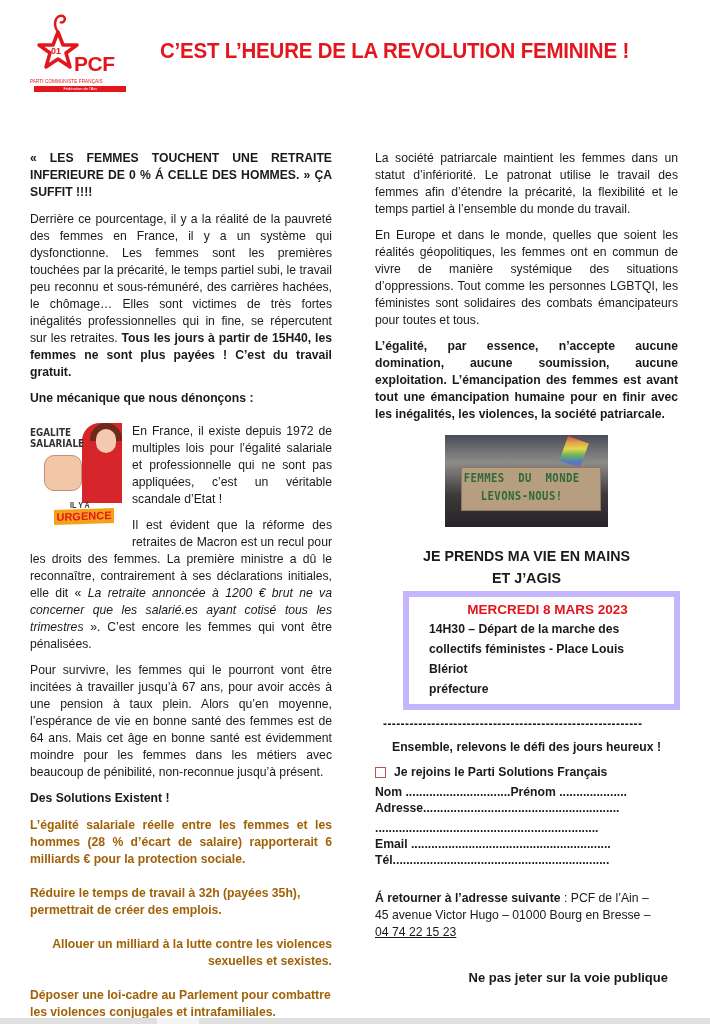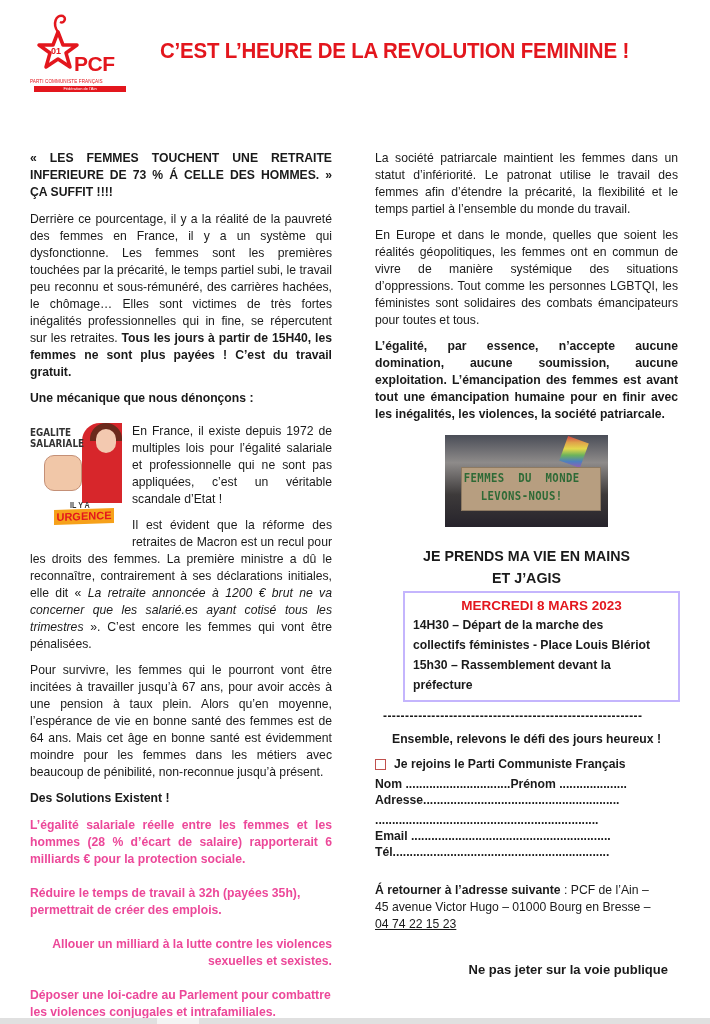--- a/index.html
+++ b/index.html
@@ -12,40 +12,40 @@
   .logo-pcf { position: absolute; left: 44px; top: 40px; font-weight: bold; font-size: 21px; color: #e3161d; letter-spacing: -0.5px; font-family: "Liberation Sans", sans-serif; }
   .logo-sub { position: absolute; left: 0; top: 67px; width: 96px; font-size: 4.6px; color: #e3161d; white-space: nowrap; letter-spacing: 0.1px; }
   .logo-bar { position: absolute; left: 4px; top: 74px; width: 92px; height: 6px; background: #e3161d; color: #fff; font-size: 4px; text-align: center; line-height: 6px; }
   .title { position: absolute; left: 160px; top: 38px; font-size: 22px; font-weight: bold; color: #e3161d; font-family: "Liberation Sans", sans-serif; letter-spacing: -0.2px; transform: scaleX(0.93); transform-origin: left; white-space: nowrap; }
 
   .col { position: absolute; top: 150px; font-size: 12.2px; line-height: 17px; }
   .col-left { left: 30px; width: 302px; }
   .col-right { left: 375px; width: 303px; }
   p { text-align: justify; margin-bottom: 9px; }
   .b { font-weight: bold; }
-  .red { color: #ec4899; font-weight: bold; }
+  .red { color: #a16207; font-weight: bold; }
   .heading { font-weight: bold; margin-bottom: 16px; }
 
   .float-img { float: left; width: 92px; height: 108px; margin: 0 10px 4px 0; position: relative; overflow: hidden; background: #fff; }
   .poster-title { position: absolute; left: 0; top: 4px; font-weight: bold; font-size: 11px; line-height: 11px; color: #333; font-family: "DejaVu Sans", sans-serif; transform: scaleX(0.8); transform-origin: left; letter-spacing: 0; }
   .poster-woman { position: absolute; left: 52px; top: 0; width: 40px; height: 80px; background: #d7262b; border-radius: 18px 0 0 0; }
   .poster-face { position: absolute; left: 66px; top: 6px; width: 20px; height: 24px; background: #f3c9b0; border-radius: 10px; }
   .poster-hair { position: absolute; left: 60px; top: 0; width: 32px; height: 18px; background: #6b2a1c; border-radius: 16px 16px 0 0; }
   .poster-fist { position: absolute; left: 14px; top: 32px; width: 38px; height: 36px; background: #f1c7a8; border-radius: 10px; border: 1px solid #c49077; }
   .poster-ilya { position: absolute; left: 40px; top: 74px; font-size: 9px; font-weight: bold; color: #333; transform: scaleX(0.8); transform-origin: left; }
   .poster-urgence { position: absolute; left: 24px; top: 86px; width: 60px; height: 15px; background: #f6a11a; color: #e3161d; font-weight: bold; font-size: 11px; line-height: 15px; text-align: center; transform: skewY(-2deg); }
 
   .photo { width: 163px; height: 92px; margin: 12px auto 18px auto; position: relative; overflow: hidden; background: #86efac; }
   .photo-bg { position: absolute; inset: 0; background: linear-gradient(180deg, #4a4d57 0%, #8e8b8a 30%, #3d3a3a 65%, #26232b 100%); }
   .photo-sign { position: absolute; left: 16px; top: 32px; width: 140px; height: 44px; background: #b79e80; border: 1px solid #8d7a62; }
   .photo-sign-text { position: absolute; left: 18px; top: 34px; width: 138px; font-size: 12.5px; line-height: 18px; color: #2e6a36; font-weight: bold; letter-spacing: 0.5px; text-align: center; font-family: "DejaVu Sans Mono", monospace; transform: scaleX(0.85); transform-origin: left; white-space: pre; }
   .photo-rainbow { position: absolute; left: 118px; top: 4px; width: 22px; height: 26px; background: linear-gradient(160deg, #d04545, #e0a24a, #e4d84c, #6db35b, #4d7fbf, #9a5bb0); transform: rotate(20deg); }
 
   .call { text-align: center; font-weight: bold; font-size: 15px; line-height: 22px; margin-bottom: 2px; transform: scaleX(0.95); }
-  .event-box { border: 2px solid #c4b5fd; margin-left: 28px; width: 277px; padding: 3px 8px 5px 8px; }
+  .event-box { border: 6px solid #c4b5fd; margin-left: 28px; width: 277px; padding: 3px 8px 5px 20px; }
   .event-date { text-align: center; color: #e3161d; font-weight: bold; font-size: 13.5px; line-height: 19px; }
   .event-line { font-weight: bold; font-size: 12.2px; line-height: 20px; }
   .dashes { font-weight: bold; font-size: 12px; letter-spacing: 0.4px; margin: 6px 0 6px 8px; white-space: nowrap; overflow: hidden; width: 292px; }
   .slogan { font-weight: bold; text-align: center; margin: 3px 0 8px 0; }
   .form-check { font-weight: bold; margin-bottom: 3px; display: flex; align-items: center; }
   .checkbox { width: 11px; height: 11px; border: 1px solid #c0504d; margin-right: 8px; display: inline-block; background: #fff; }
   .form-line { font-weight: bold; font-size: 12.2px; line-height: 16px; white-space: nowrap; overflow: hidden; width: 298px; }
   .return { margin-top: 22px; line-height: 17px; font-size: 12.2px; }
   .phone { text-decoration: underline; }
   .disclaimer { margin-top: 28px; text-align: right; padding-right: 10px; font-weight: bold; font-size: 13px; }
@@ -64,21 +64,21 @@
       <text x="21" y="42" font-size="9" font-weight="bold" fill="#e3161d" font-family="Liberation Sans, sans-serif">01</text>
     </svg>
     <div class="logo-pcf">PCF</div>
     <div class="logo-sub">PARTI COMMUNISTE FRANÇAIS</div>
     <div class="logo-bar">Fédération de l'Ain</div>
   </div>
   <div class="title">C’EST L’HEURE DE LA REVOLUTION FEMININE !</div>
 </div>
 
 <div class="col col-left">
-  <p class="heading" style="margin-bottom:10px;">« LES FEMMES TOUCHENT UNE RETRAITE INFERIEURE DE 73 % Á CELLE DES HOMMES. »  ÇA SUFFIT !!!!</p>
+  <p class="heading" style="margin-bottom:10px;">« LES FEMMES TOUCHENT UNE RETRAITE INFERIEURE DE 0 % Á CELLE DES HOMMES. »  ÇA SUFFIT !!!!</p>
   <p><span> Derrière ce pourcentage, il y a la réalité de la pauvreté des femmes en France, il y a un système qui dysfonctionne. Les femmes sont les premières touchées par la précarité, le temps partiel subi, le travail peu reconnu et sous-rémunéré, des carrières hachées, le chômage… Elles sont victimes de très fortes inégalités professionnelles qui in fine, se répercutent sur les retraites. </span><span class="b">Tous les jours à partir de 15H40, les femmes ne sont plus payées ! C’est du travail gratuit.</span></p>
   <p class="heading">Une mécanique que nous dénonçons :</p>
   <div class="float-img">
     <div class="poster-woman"></div>
     <div class="poster-hair"></div>
     <div class="poster-face"></div>
     <div class="poster-fist"></div>
     <div class="poster-title"><span>EGALITE</span><br><span>SALARIALE</span></div>
     <div class="poster-ilya">IL Y A</div>
     <div class="poster-urgence">URGENCE</div>
@@ -109,30 +109,29 @@
 
   <div class="call">
     <div>JE PRENDS MA VIE EN MAINS</div>
     <div>ET J’AGIS</div>
   </div>
 
   <div class="event-box">
     <div class="event-date">MERCREDI 8 MARS 2023</div>
     <div class="event-line">14H30 – Départ de la marche des</div>
     <div class="event-line">collectifs féministes - Place Louis Blériot</div>
-    <div class="event-line">15h30 – Rassemblement devant la</div>
     <div class="event-line">préfecture</div>
   </div>
 
   <div class="dashes">-----------------------------------------------------------</div>
   <div class="slogan">Ensemble, relevons le défi des jours heureux !</div>
 
   <div class="form-check">
     <span class="checkbox"></span>
-    <span>Je rejoins le Parti Communiste Français</span>
+    <span>Je rejoins le Parti Solutions Français</span>
   </div>
   <div class="form-line">Nom ...............................Prénom ....................</div>
   <div class="form-line" style="margin-bottom:4px;">Adresse..........................................................</div>
   <div class="form-line">..................................................................</div>
   <div class="form-line">Email ...........................................................</div>
   <div class="form-line">Tél................................................................</div>
 
   <div class="return">
     <span class="b">Á retourner à l’adresse suivante</span><span> : PCF de l’Ain –</span><br>
     <span>45 avenue Victor Hugo – 01000 Bourg en Bresse –</span><br>

